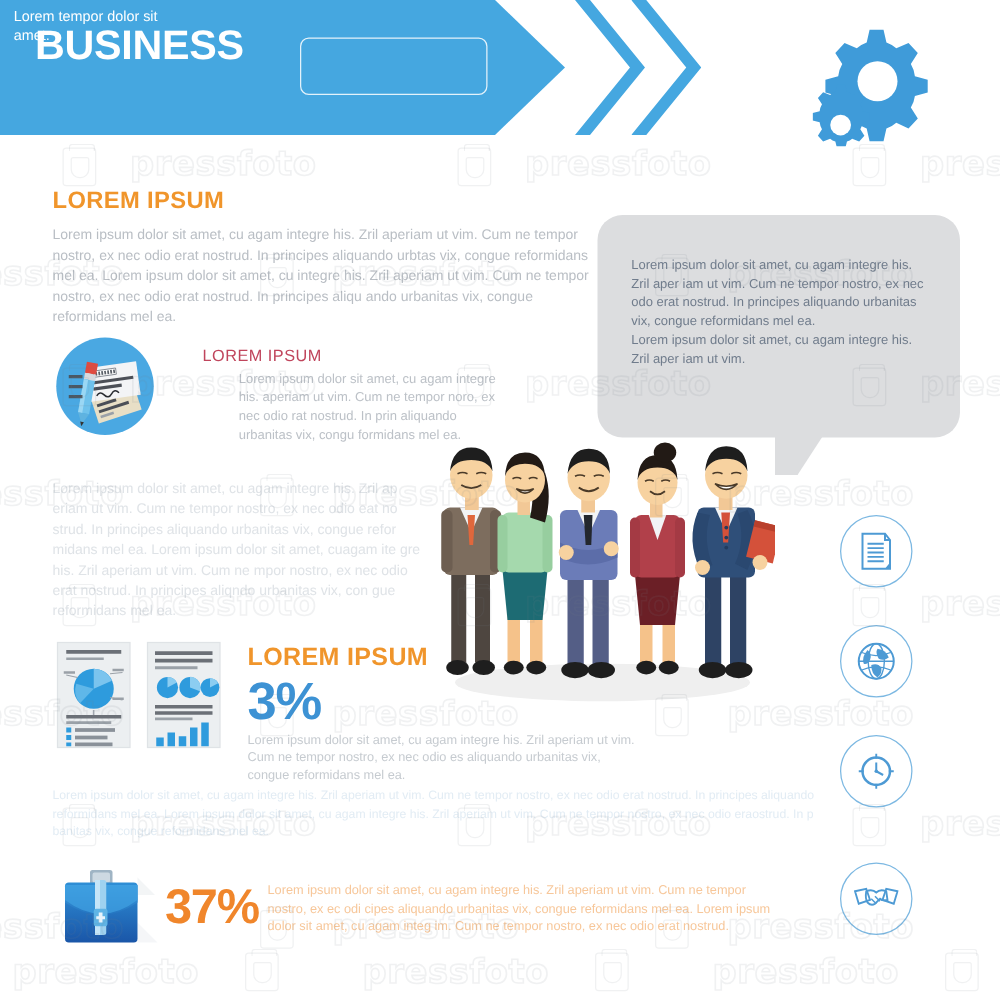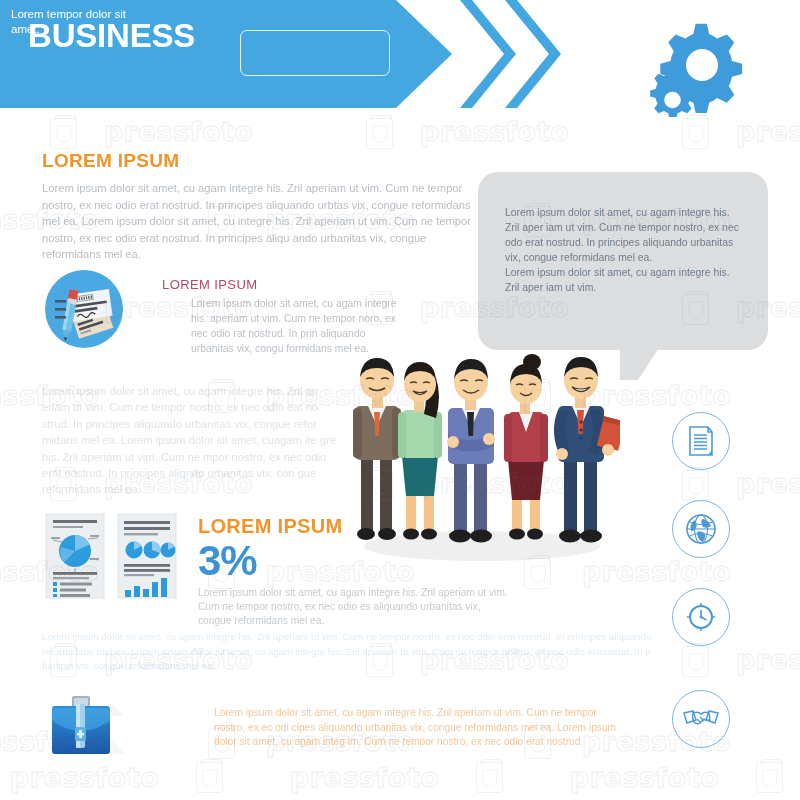--- a/index.html
+++ b/index.html
@@ -579,20 +579,21 @@
       <rect x="6" y="12" width="58" height="48" rx="3" fill="url(#bcase)"></rect>
       <path d="M6 14 h58 v14 q-29 20 -58 0 Z" fill="url(#bflap)"></path>
       <path d="M6 14 h58 v12 q-29 22 -58 0 Z" fill="#3f9fe0" opacity="0.75"></path>
       <rect x="30" y="10" width="9" height="44" rx="2" fill="#9ed2f0"></rect>
       <rect x="30" y="10" width="4" height="44" fill="#c4e5f8"></rect>
       <rect x="29" y="33" width="11" height="14" rx="2" fill="#5fb4e5"></rect>
       <rect x="33" y="36" width="3" height="8" fill="#e8f4fb"></rect>
       <rect x="31" y="39" width="7" height="2.4" fill="#e8f4fb"></rect>
     </svg>
   </div>
+  <div class="sec6-pct">37%</div>
   <div class="sec6-body">Lorem ipsum dolor sit amet, cu agam integre his. Zril aperiam ut vim. Cum ne tempor nostro, ex ec odi cipes aliquando urbanitas vix, congue reformidans mel ea. Lorem ipsum dolor sit amet, cu agam integ im. Cum ne tempor nostro, ex nec odio erat nostrud.</div>
 
   <div class="icon-col" style="top:412px">
     <div class="round-icon">
       <svg width="30" height="32" viewBox="0 0 30 32">
         <path d="M4 2 H22 L26 7 V30 H4 Z" fill="none" stroke="#4d9ad4" stroke-width="1.6"></path>
         <path d="M22 2 V7 H26" fill="none" stroke="#4d9ad4" stroke-width="1.6"></path>
         <path d="M22 30 L26 25 V30 Z" fill="#4d9ad4"></path>
         <g stroke="#4d9ad4" stroke-width="1.5">
           <line x1="8" y1="10" x2="21" y2="10"></line>

